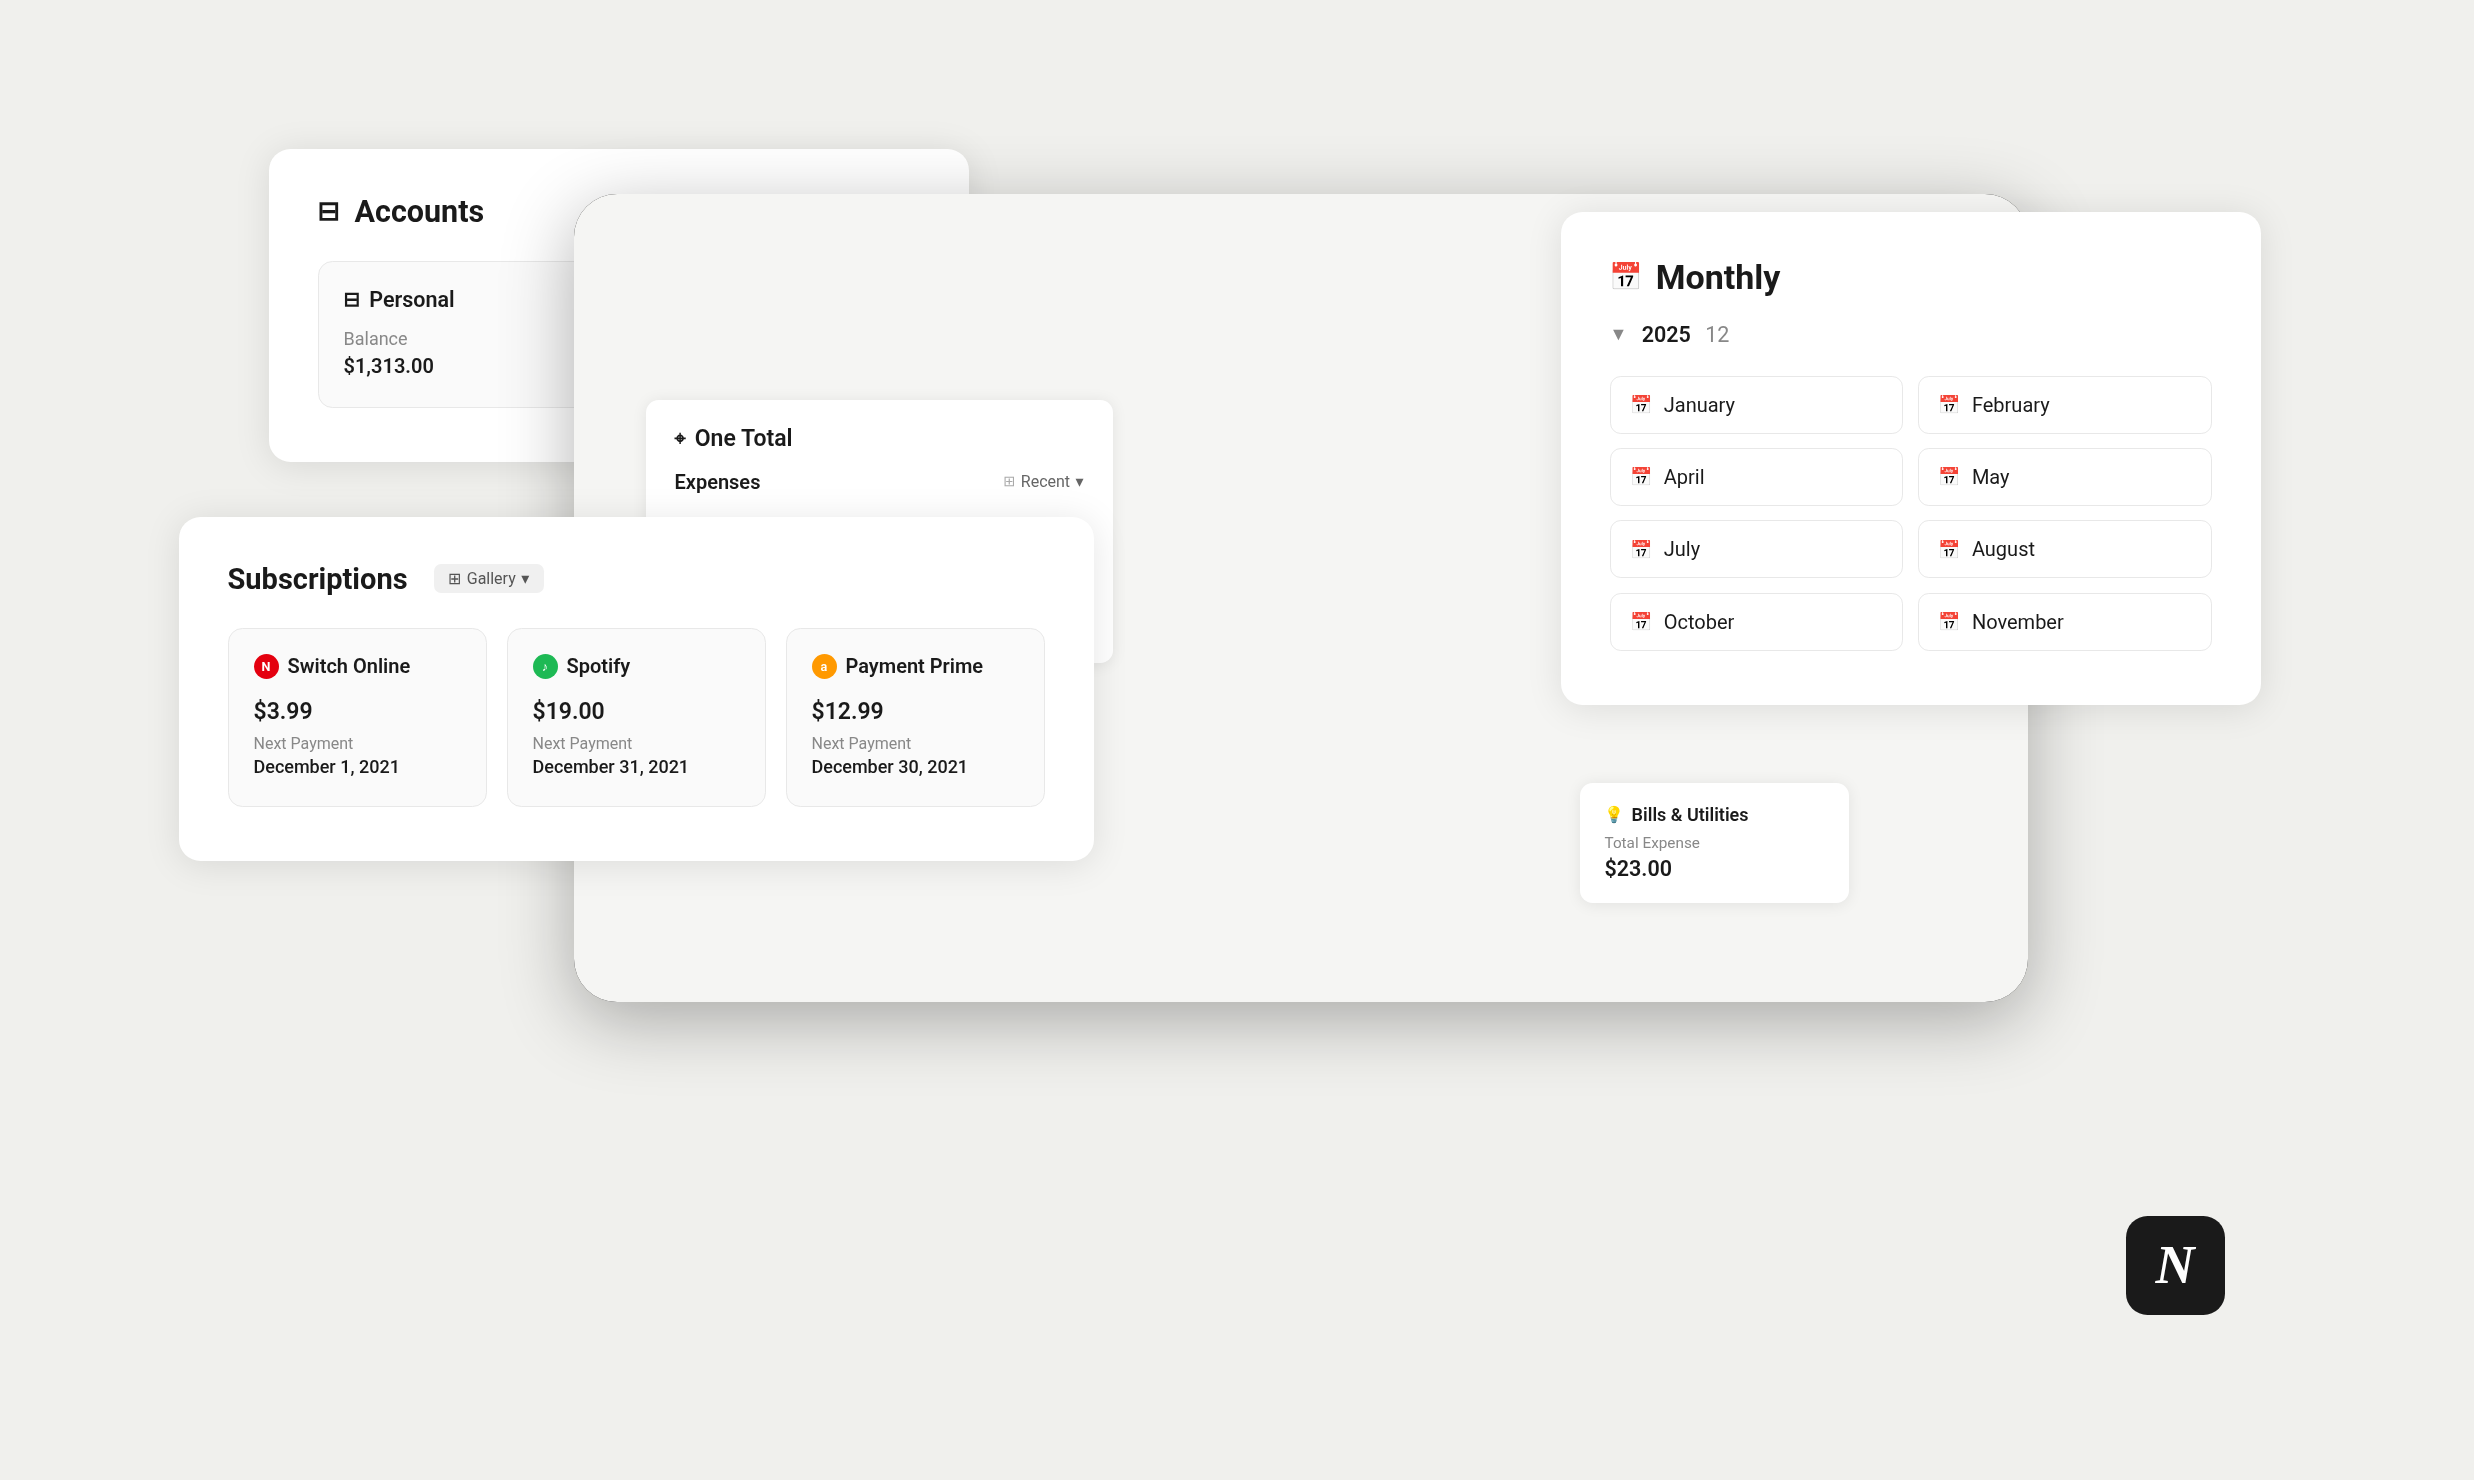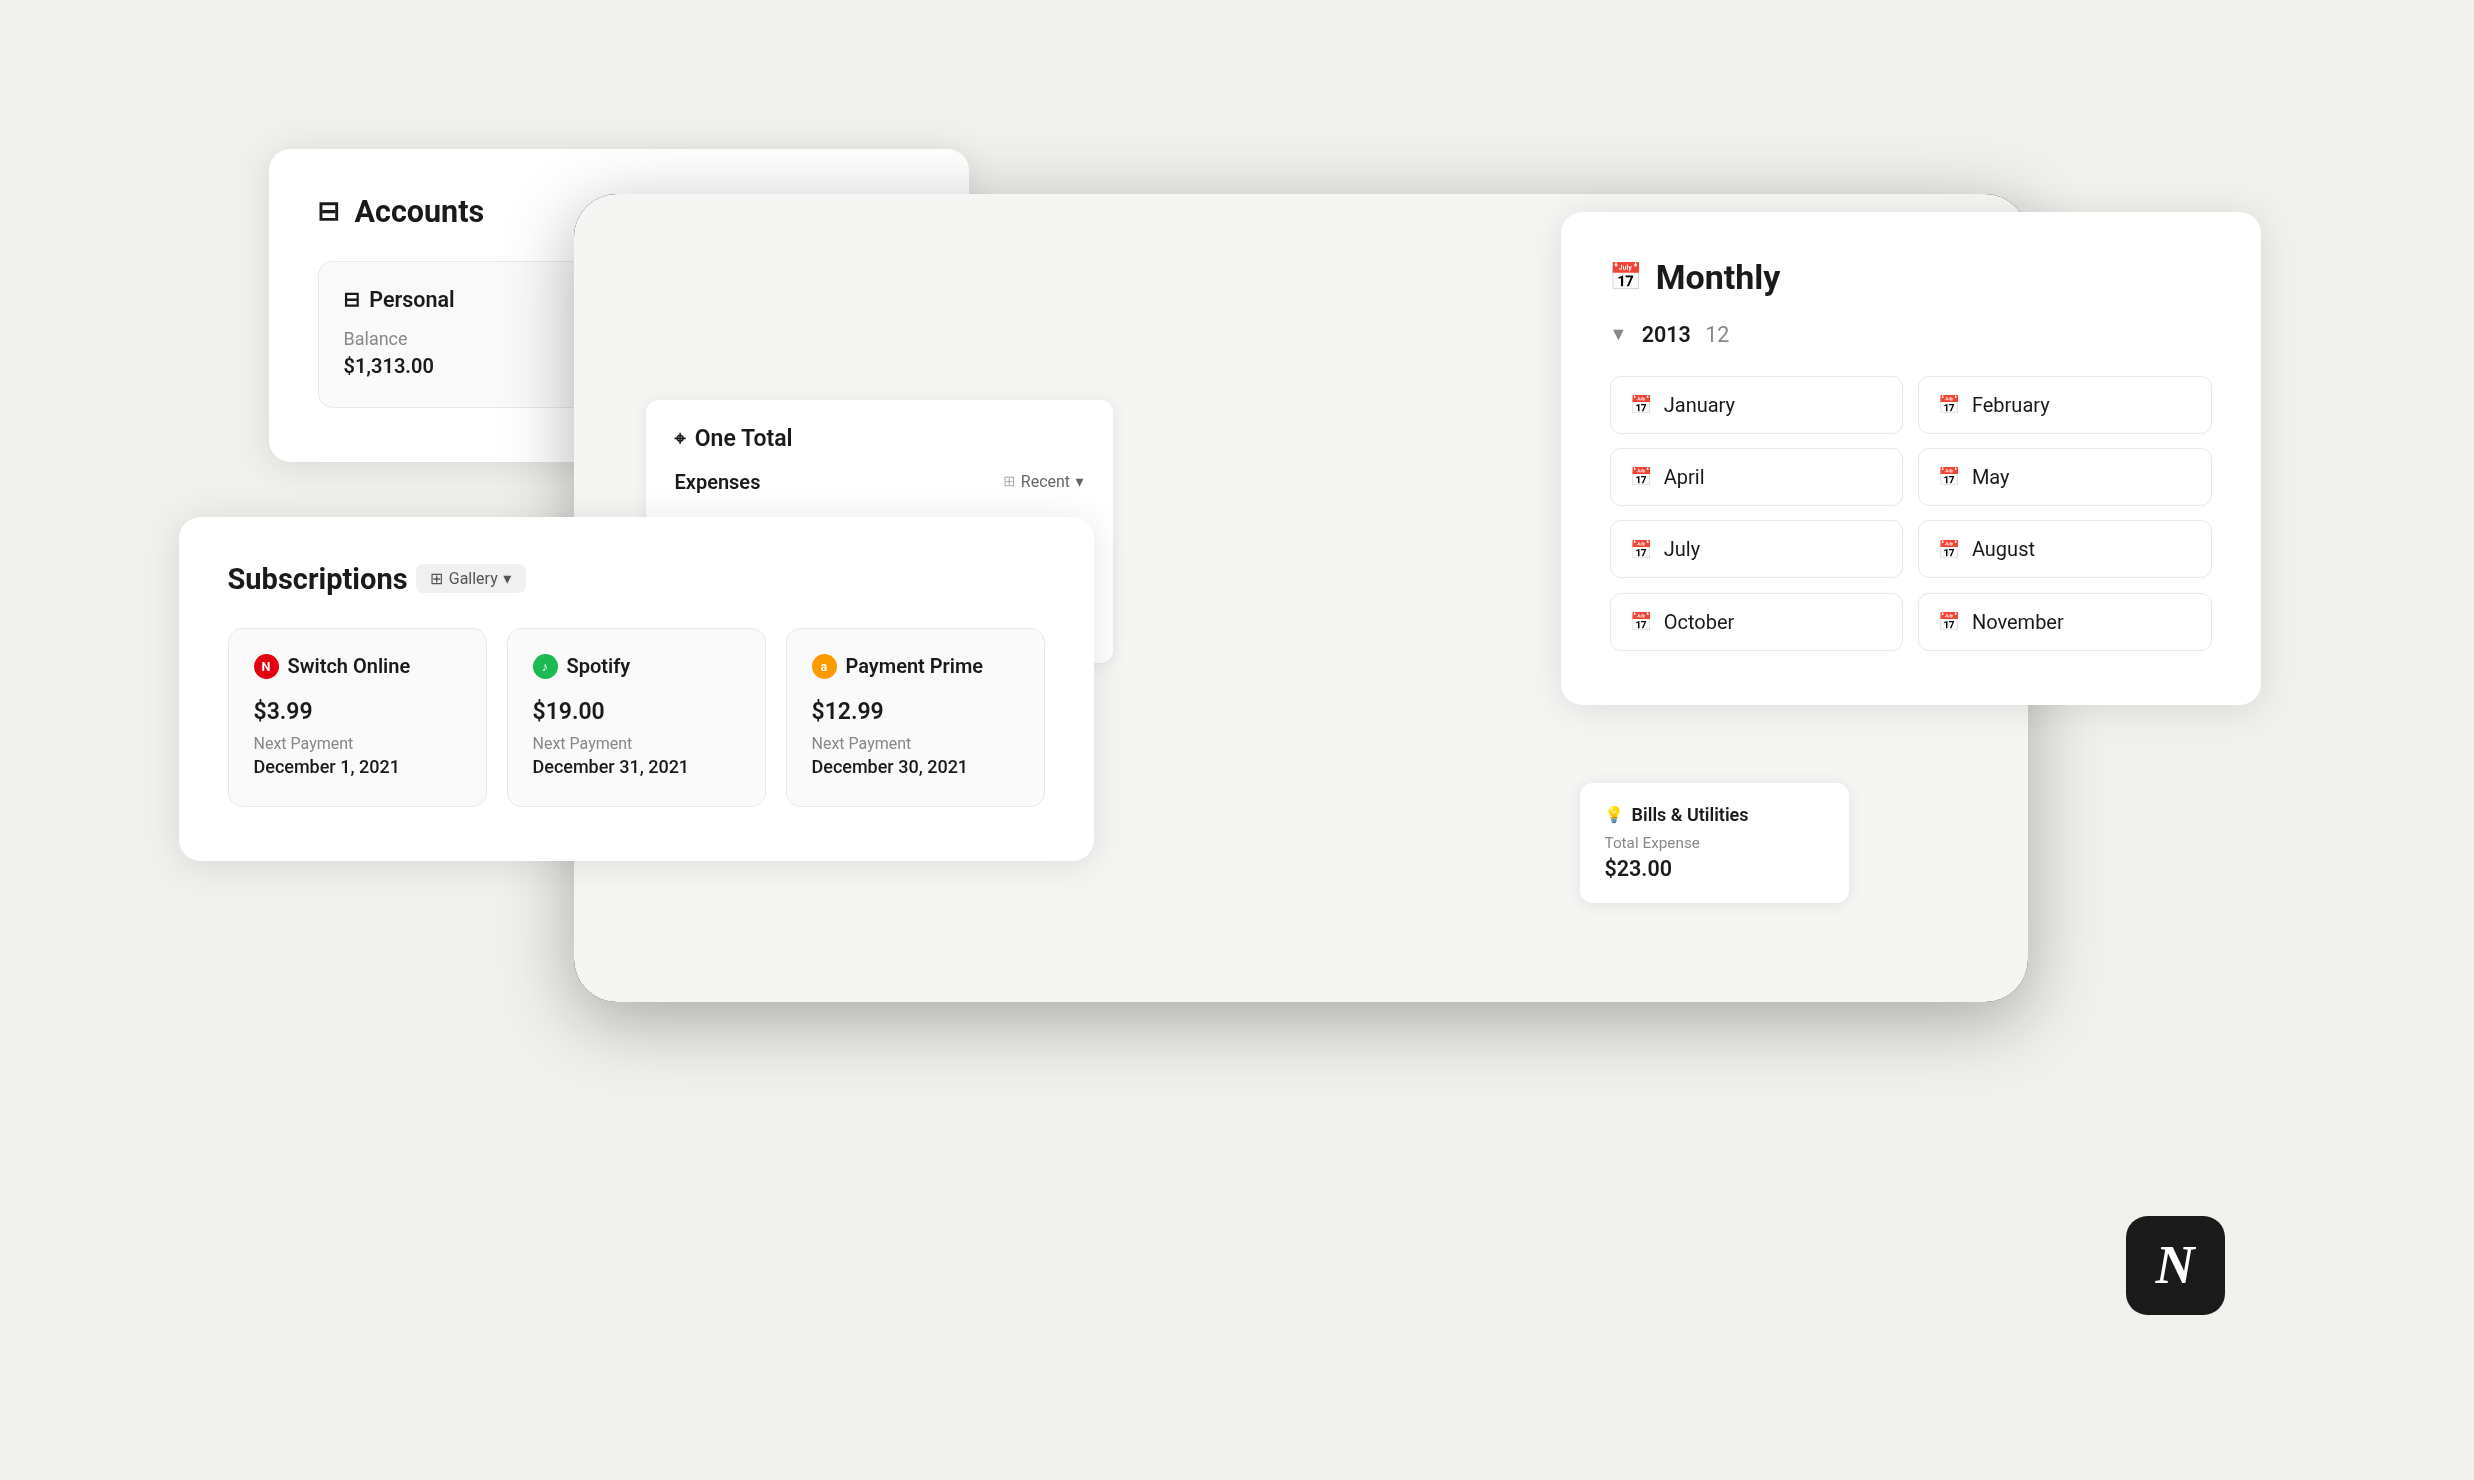--- a/index.html
+++ b/index.html
@@ -117,21 +117,21 @@
       padding: 45px 49px 54px;
       z-index: 4;
       background: #fff;
       border-radius: 21.5px;
       box-shadow: 0 3.6px 36px rgba(0,0,0,0.10);
     }
 
     .subs-header {
       display: flex;
       align-items: center;
-      gap: 8px;
+      gap: 26px;
       margin-bottom: 32px;
     }
 
     .subs-title {
       font-size: 29px;
       font-weight: 700;
       color: #1a1a1a;
     }
 
     .gallery-badge {
@@ -452,21 +452,21 @@
     </div>
   </div>
 
   <div class="monthly-card">
     <div class="monthly-header">
       <span style="font-size:27px;">📅</span>
       <span class="monthly-title">Monthly</span>
     </div>
     <div class="year-row">
       <span class="year-toggle">▼</span>
-      <span class="year-value">2013</span>
+      <span class="year-value">2025</span>
       <span class="year-count">12</span>
     </div>
     <div class="months-grid">
       <div class="month-item">
         <span style="font-size:18px; color:#555;">📅</span>
         <span>January</span>
       </div>
       <div class="month-item">
         <span style="font-size:18px; color:#555;">📅</span>
         <span>February</span>

